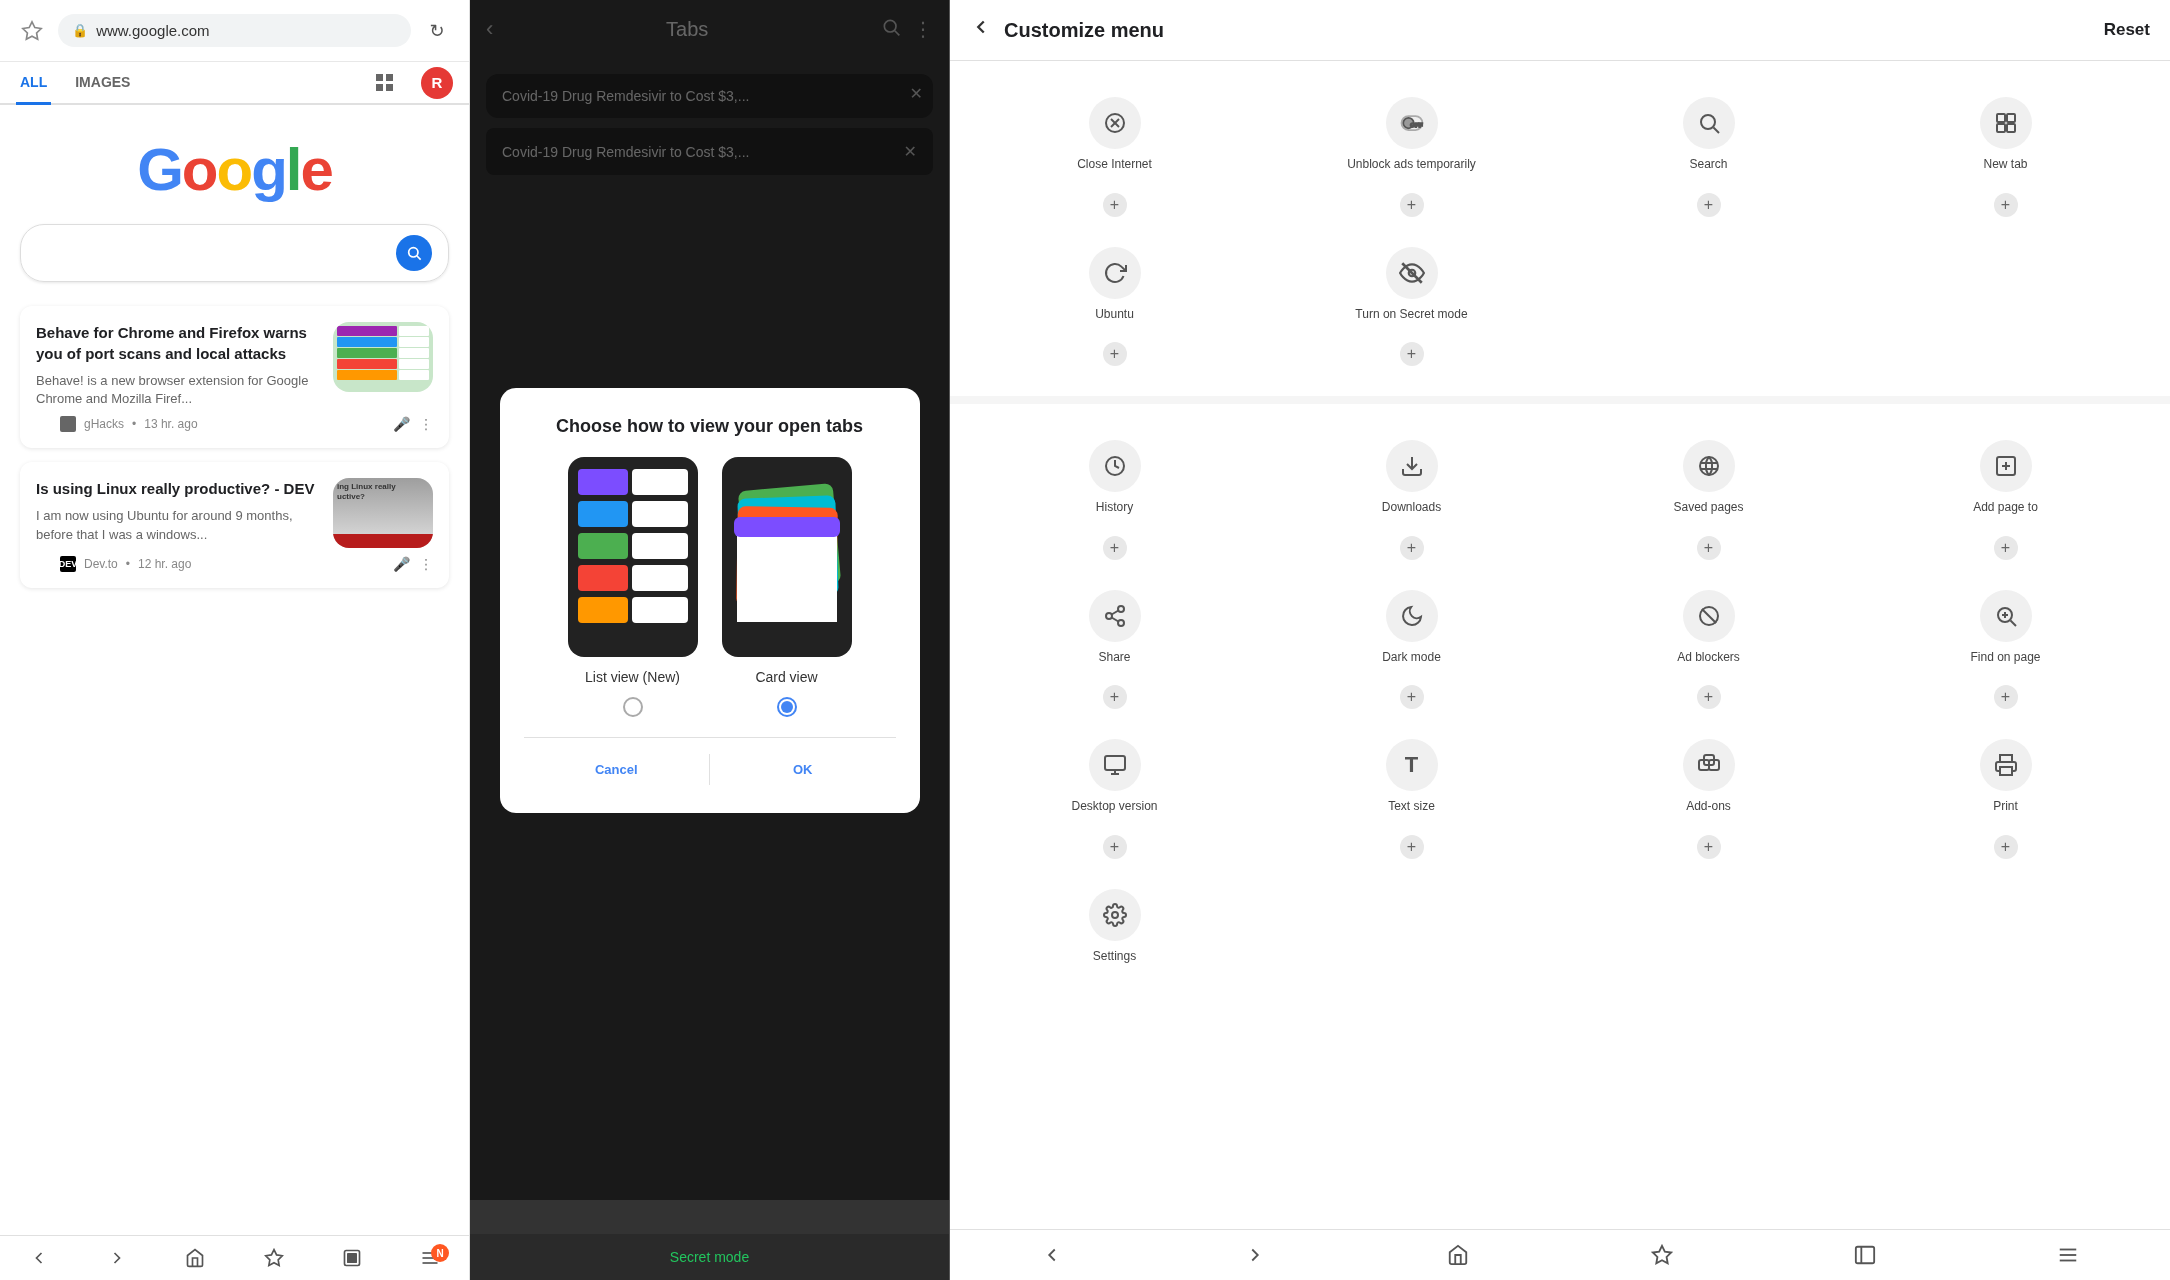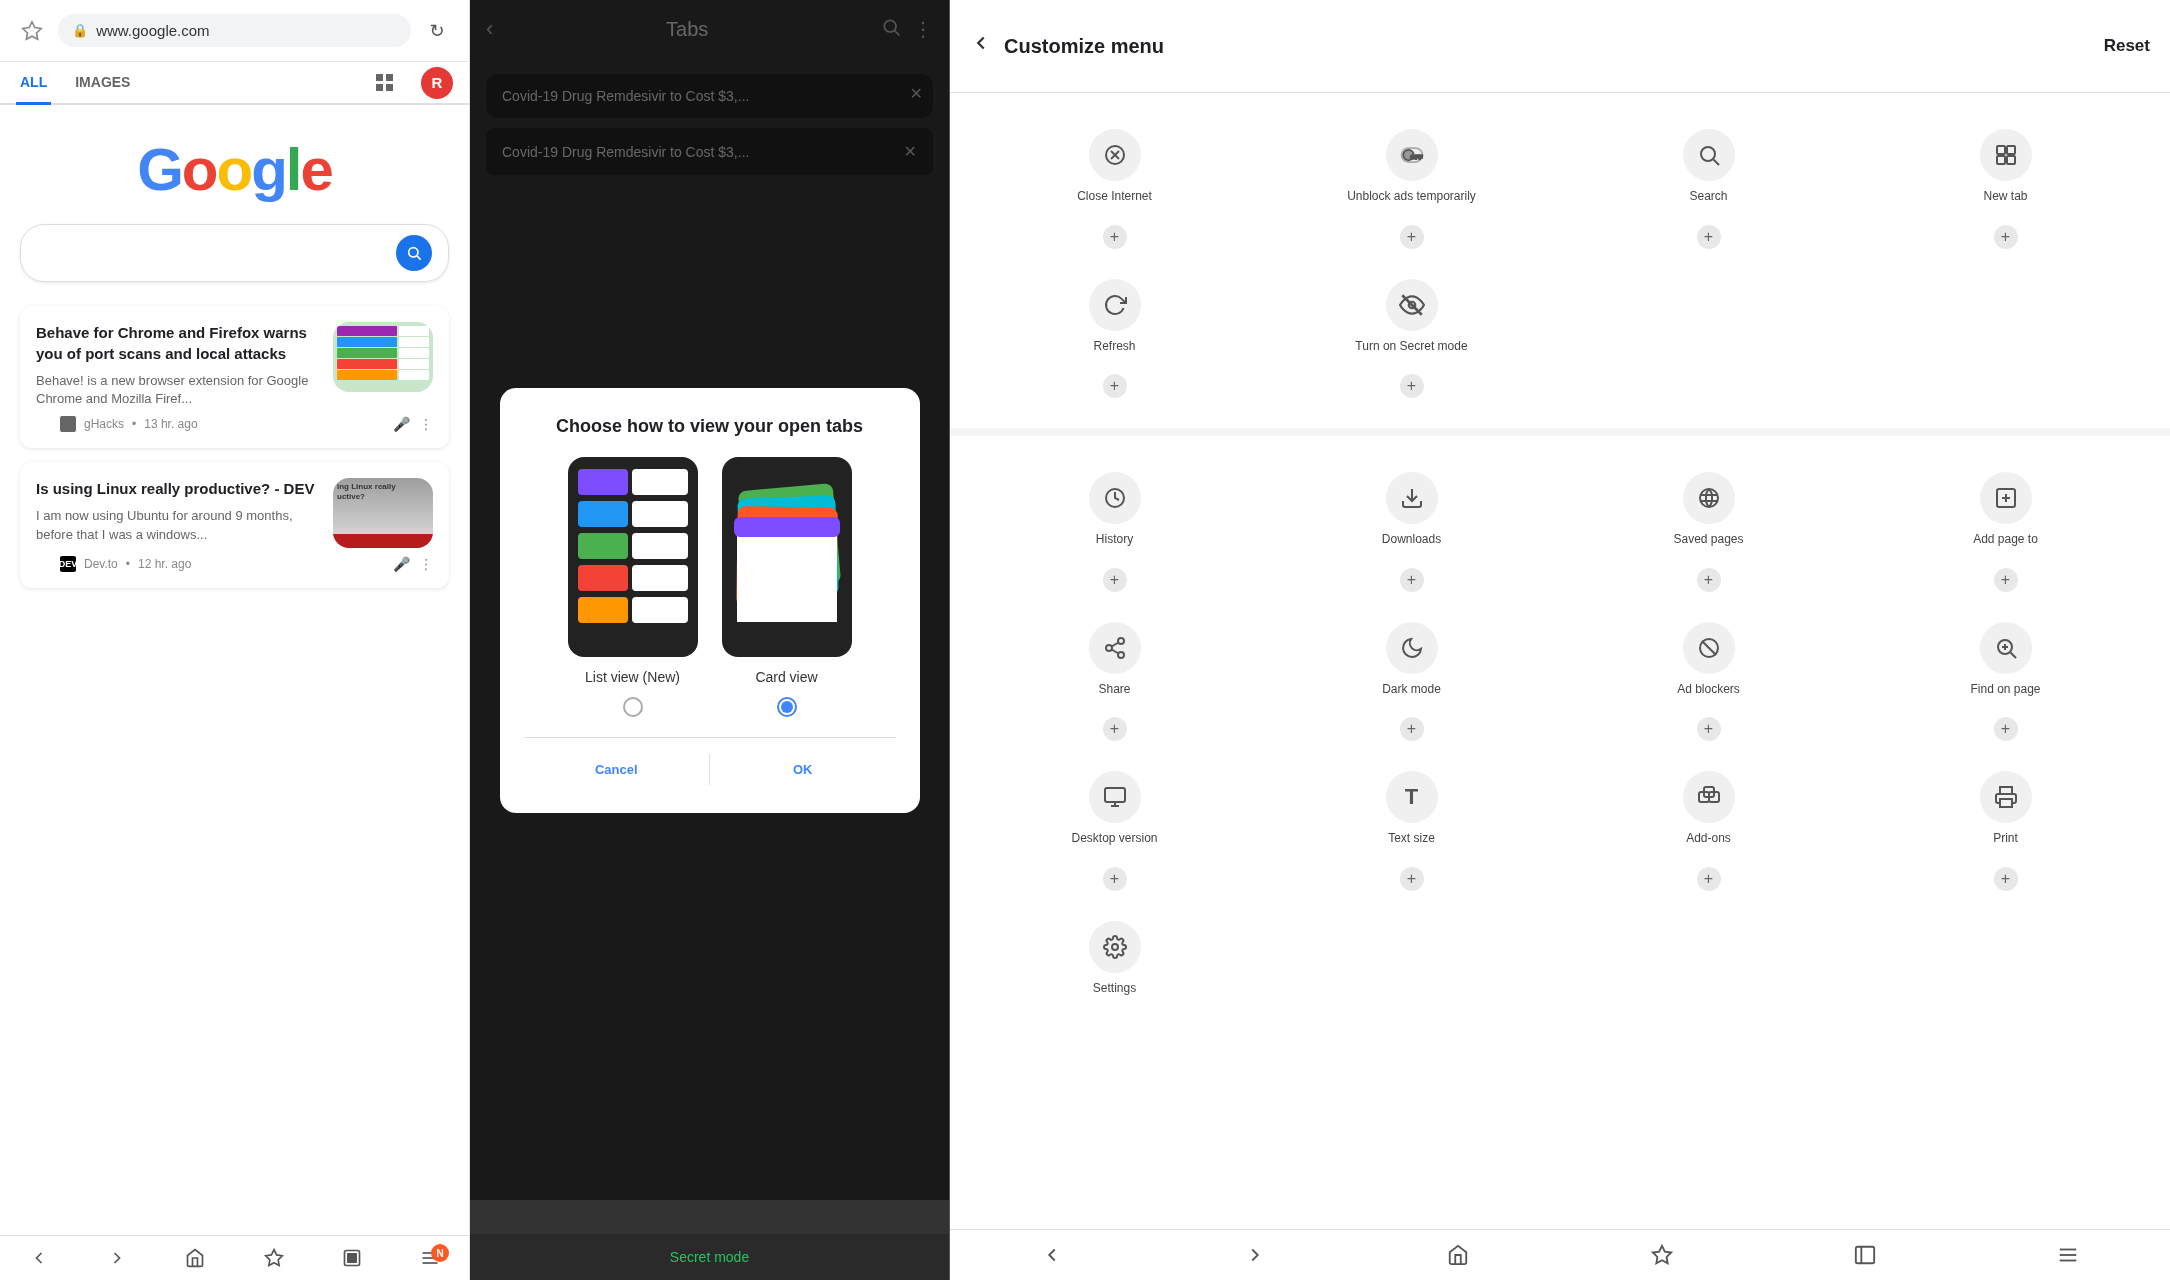--- a/index.html
+++ b/index.html
@@ -441,21 +441,21 @@
     .panel-customize {
       flex: 1;
       height: 1280px;
       background: #f5f5f5;
       display: flex;
       flex-direction: column;
     }
     .customize-header {
       display: flex;
       align-items: center;
-      padding: 32px 20px;
+      padding: 16px 20px;
       background: #fff;
       border-bottom: 1px solid #e0e0e0;
       gap: 12px;
     }
     .customize-back-btn {
       font-size: 22px;
       color: #333;
       cursor: pointer;
     }
     .customize-title {
@@ -881,21 +881,21 @@
         </div>
     </div>
 
     <div class="menu-item">
       <div class="menu-icon-circle">
         <svg width="24" height="24" viewBox="0 0 24 24" fill="none" stroke="#555" stroke-width="2">
             <polyline points="23,4 23,10 17,10"></polyline>
             <path d="M20.49 15a9 9 0 1 1-2.12-9.36L23 10"></path>
           </svg>
       </div>
-      <div class="menu-item-label">Refresh</div>
+      <div class="menu-item-label">Ubuntu</div>
     </div>
     <div class="menu-item">
       <div class="menu-icon-circle">
         <svg width="26" height="26" viewBox="0 0 24 24" fill="none" stroke="#555" stroke-width="2">
             <path d="M1 12s4-8 11-8 11 8 11 8-4 8-11 8-11-8-11-8z"></path>
             <circle cx="12" cy="12" r="3"></circle>
             <line x1="3" y1="3" x2="21" y2="21" stroke-width="2.5"></line>
           </svg>
       </div>
       <div class="menu-item-label">Turn on Secret mode</div>

